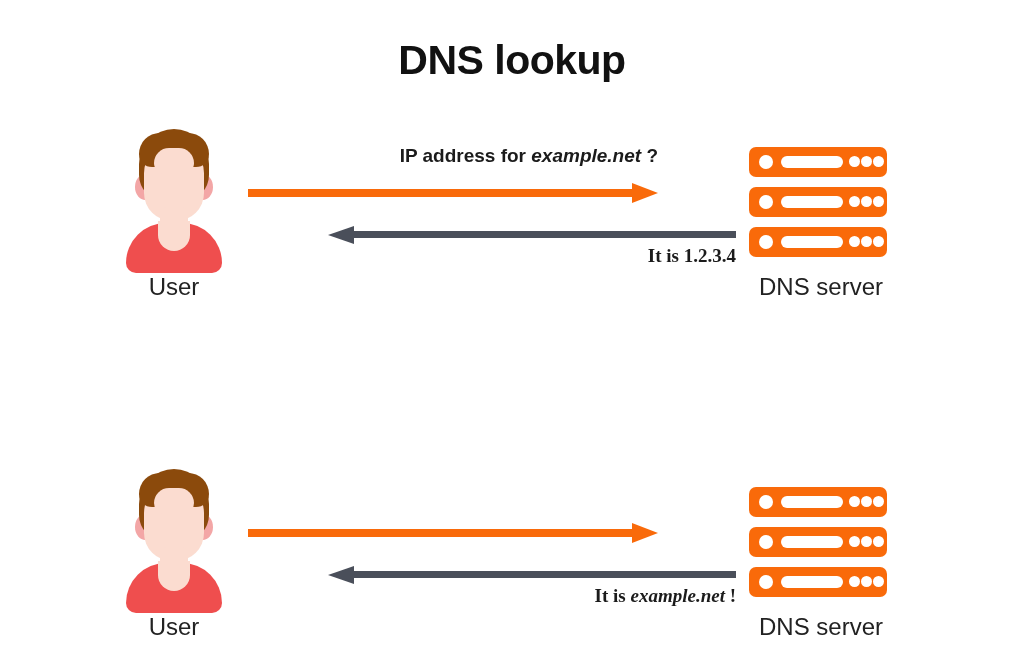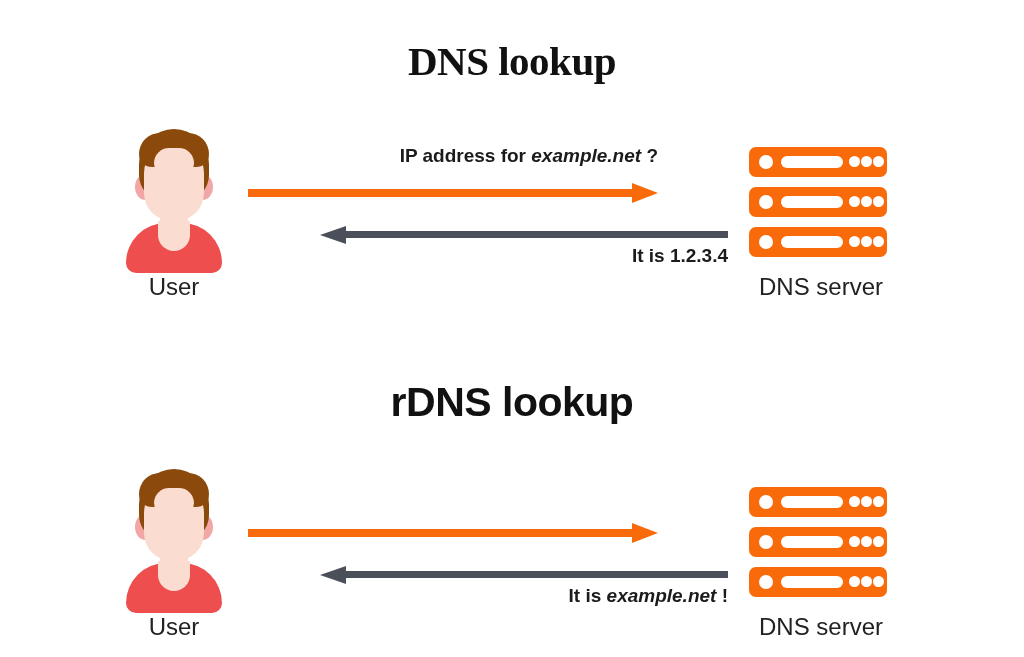--- a/index.html
+++ b/index.html
@@ -26,21 +26,21 @@
     left: 0;
     width: 1024px;
     text-align: center;
     font-family: "Liberation Sans", sans-serif;
     font-weight: bold;
     font-size: 41px;
     letter-spacing: -0.5px;
     color: #111111;
     white-space: nowrap;
   }
-  #title-dns  { top: 37px; font-family: Liberation Serif, serif; }
+  #title-dns  { top: 37px; }
   #title-rdns { top: 379px; }
 
   
   .flow {
     position: absolute;
     left: 0;
     width: 1024px;
     height: 200px;
   }
   #flow-dns  { top: 125px; }
@@ -208,21 +208,21 @@
   .su-led.l1 { left: 0px; }
   .su-led.l2 { left: 12px; }
   .su-led.l3 { left: 24px; }
 
   
   .msg {
     position: absolute;
     height: 46px;
   }
   .msg-request  { left: 248px; top: 56px;  width: 410px; }
-  .msg-response { left: 320px; top: 100px; width: 408px; }
+  .msg-response { left: 328px; top: 100px; width: 408px; font-family: Liberation Serif, serif; }
 
   .msg-label {
     position: absolute;
     left: 0;
     width: 100%;
     text-align: right;
     font-weight: bold;
     font-size: 19px;
     color: #1b1b1b;
     white-space: nowrap;
@@ -312,21 +312,20 @@
             <div class="su-led l2"></div>
             <div class="su-led l3"></div>
           </div>
         </div>
       </div>
       <div class="actor-caption" style="width:172px;">DNS server</div>
     </div>
 
   </div>
 
-  <div class="section-title" id="title-rdns">rDNS lookup</div>
 
   <div class="flow" id="flow-rdns">
 
     <div class="actor-user">
       <div class="avatar">
         <div class="av-ear av-ear-l"></div>
         <div class="av-ear av-ear-r"></div>
         <div class="av-hair"></div>
         <div class="av-face"></div>
         <div class="av-fringe"></div>

